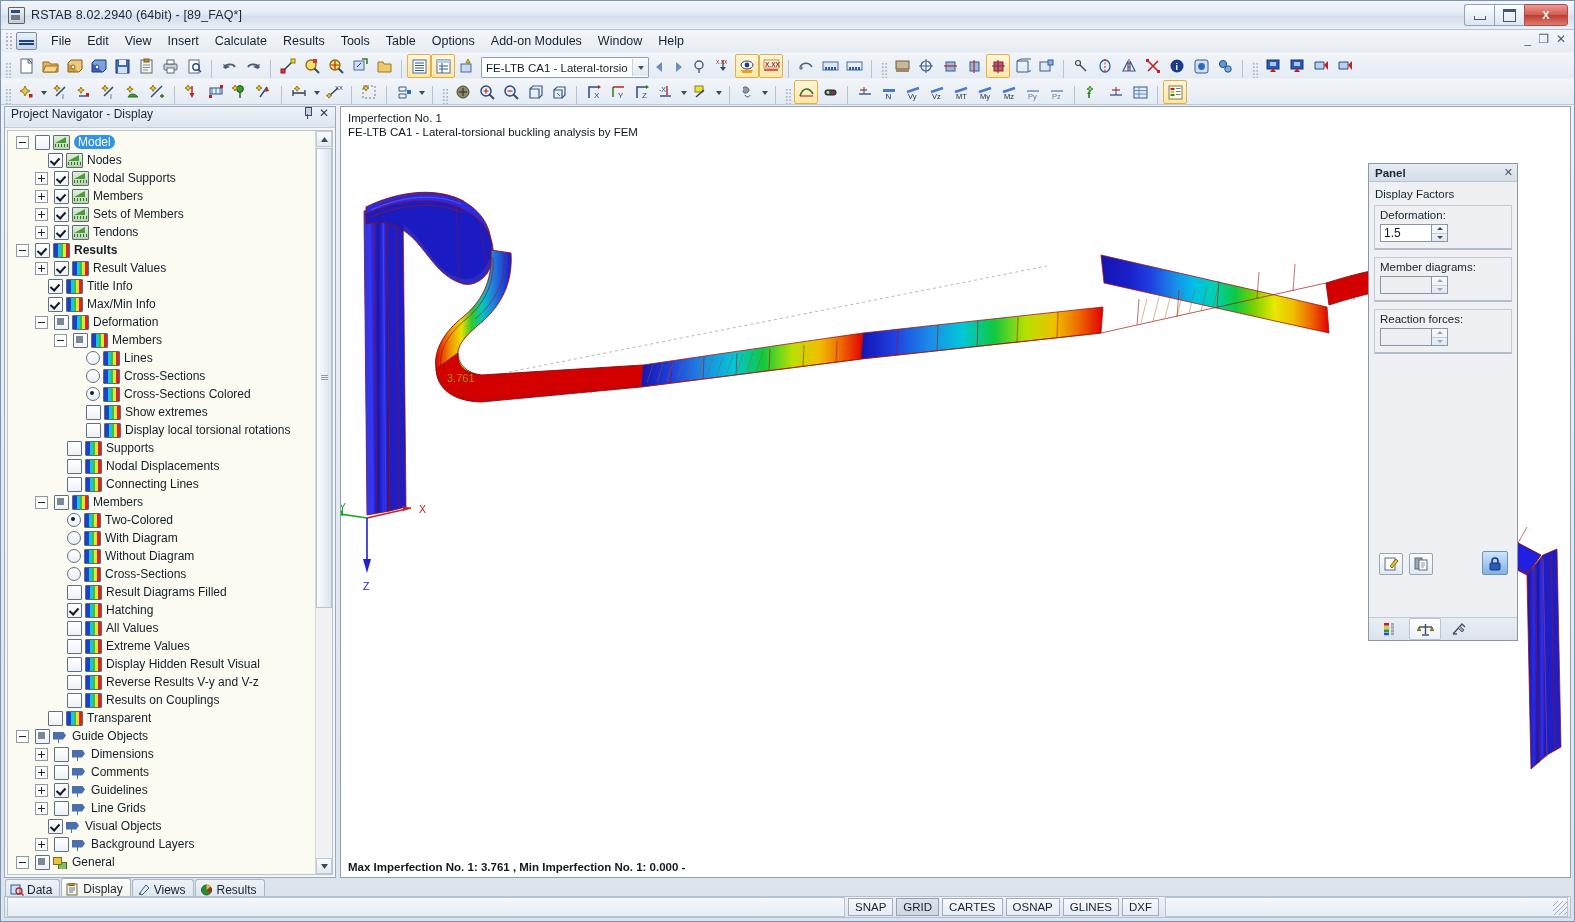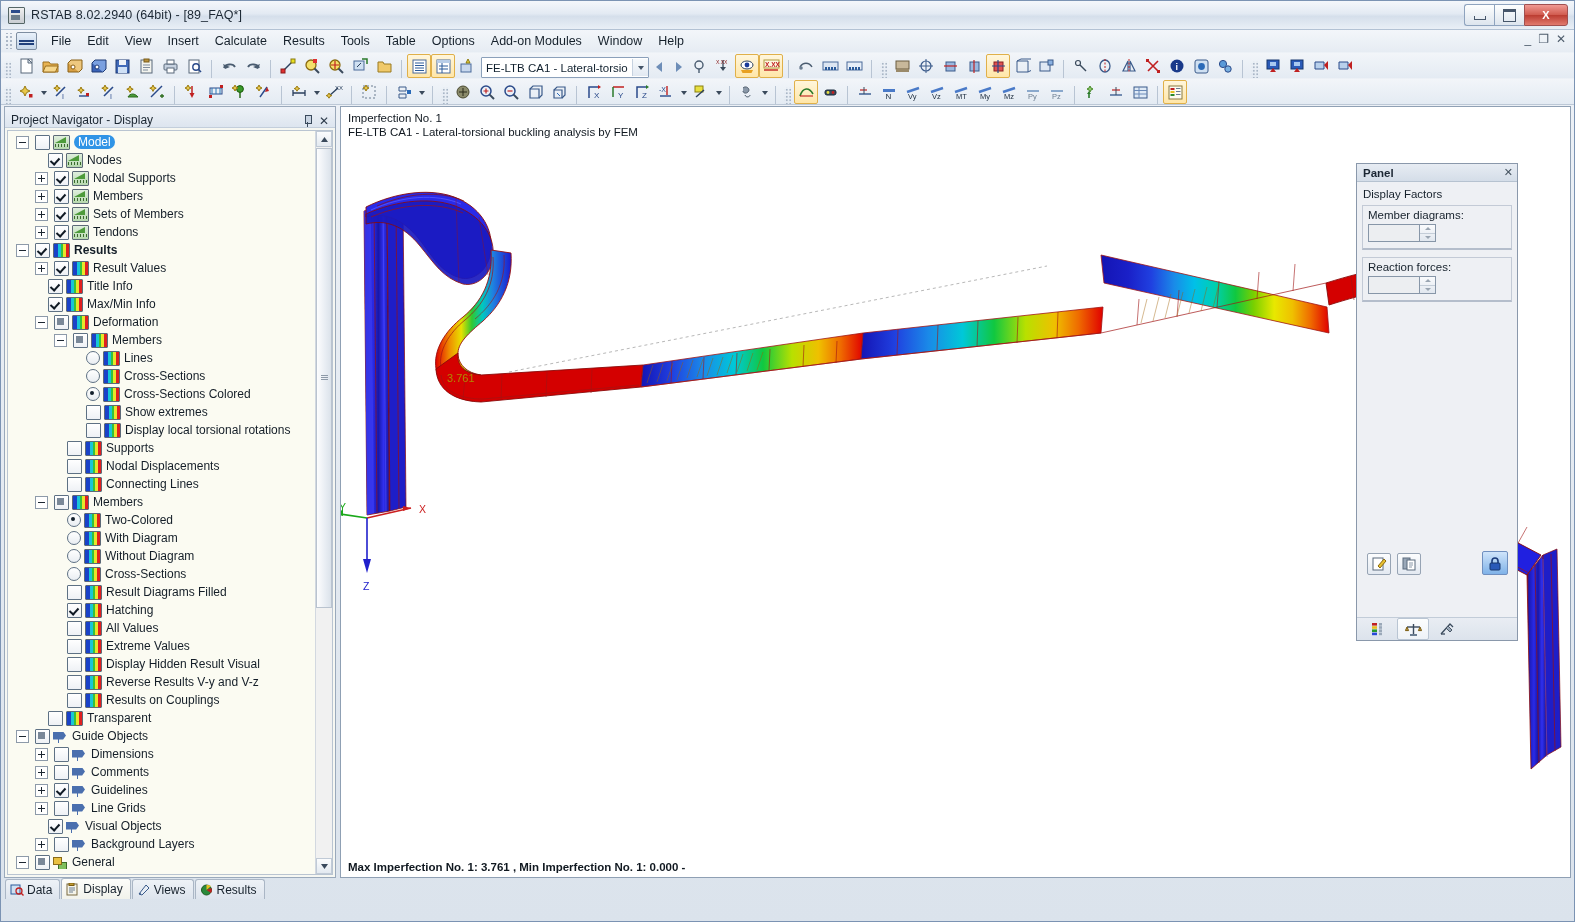--- a/index.html
+++ b/index.html
@@ -107,21 +107,21 @@
     position:absolute;left:3px;top:105px;right:3px;bottom:43px;
   }
 
   
   .navigator{
     position:absolute;left:0;top:0;width:332px;bottom:0;
     border:1px solid #9aa9bb;background:#f6f7f2;box-sizing:border-box;
     display:flex;flex-direction:column;
   }
   .nav-header{
-    height:20px;flex:0 0 auto;display:flex;align-items:flex-end;
+    height:20px;flex:0 0 auto;display:flex;align-items:flex-start;
     background:linear-gradient(#eef2f8,#dde5ef);border-bottom:1px solid #c3cedb;
     font-size:12px;color:#1a2531;padding-left:6px;
   }
   .nav-header .sp{margin-left:auto;display:flex;align-items:center;gap:6px;padding-right:6px;color:#2e3c4c;}
   .pin{width:11px;height:12px;position:relative;}
   .pin:before{content:"";position:absolute;left:3px;top:0;width:5px;height:7px;border:1px solid #3a4a5c;background:#c9d4e2;}
   .pin:after{content:"";position:absolute;left:5px;top:7px;width:1px;height:5px;background:#3a4a5c;}
   .xmark{font-size:12px;line-height:1;}
   .nav-tree{
     position:relative;flex:1 1 auto;background:#fbfbf2;overflow:hidden;
@@ -200,21 +200,21 @@
     position:absolute;left:336px;top:0;right:0;bottom:0;
     background:#fff;border:1px solid #8fa0b4;box-sizing:border-box;overflow:hidden;
   }
   .titleinfo{position:absolute;left:7px;top:4px;font-size:11.5px;color:#101820;line-height:14px;}
   .maxmin{
     position:absolute;left:7px;bottom:4px;font-size:11.5px;color:#101820;font-weight:bold;
   }
 
   
   .panel{
-    position:absolute;right:52px;top:56px;width:162px;height:478px;
+    position:absolute;right:52px;top:56px;width:150px;height:478px;
     border:1px solid #8a98ab;background:#eef0f4;box-sizing:border-box;
     display:flex;flex-direction:column;
   }
   .panel-head{
     height:17px;flex:0 0 auto;background:linear-gradient(#e7ecf3,#d4dde8);
     border-bottom:1px solid #b6c2d0;display:flex;align-items:center;
     padding:0 4px 0 6px;font-size:11.5px;font-weight:bold;color:#1b2633;
   }
   .panel-head .x{margin-left:auto;font-weight:normal;font-size:11px;color:#44525f;}
   .panel-body{flex:1 1 auto;position:relative;padding:4px 5px 0 5px;background:#eef0f4;}
@@ -1459,20 +1459,34 @@
       </svg>
 
       <div class="panel">
         <div class="panel-head">
           <span>Panel</span>
           <span class="x">✕</span>
         </div>
         <div class="panel-body">
           <div class="p-section-title">Display Factors</div>
 
+          <div class="p-group">
+            <div class="lab">Deformation:</div>
+            <div class="spin">
+              <input type="text" value="1.5" style="">
+              <div class="btns">
+                <div>
+                    <span class="up-t"></span>
+                  </div>
+                <div>
+                    <span class="dn-t"></span>
+                  </div>
+              </div>
+            </div>
+          </div>
 
           <div class="p-group">
             <div class="lab">Member diagrams:</div>
             <div class="spin disabled">
               <input type="text" disabled="" value="" style="">
               <div class="btns">
                 <div>
                     <span class="up-t" style="border-bottom-color:#9aa5b2"></span>
                   </div>
                 <div>
@@ -1548,13 +1562,24 @@
                 <path d="M9 4l4 4-2 2-4-4z" fill="#9aa8b8" stroke="#4a5868"></path>
               </svg>
           </div>
         </div>
       </div>
 
       <div class="maxmin">Max Imperfection No. 1: 3.761 , Min Imperfection No. 1: 0.000 -</div>
     </div>
   </div>
 
+  <div class="statusbar">
+    <div class="sb-left"></div>
+    <div class="sb-cell">SNAP</div>
+    <div class="sb-cell pressed">GRID</div>
+    <div class="sb-cell">CARTES</div>
+    <div class="sb-cell">OSNAP</div>
+    <div class="sb-cell">GLINES</div>
+    <div class="sb-cell">DXF</div>
+    <div class="sb-right"></div>
+    <div class="sb-grip"></div>
+  </div>
 </div>
 
 </body></html>

